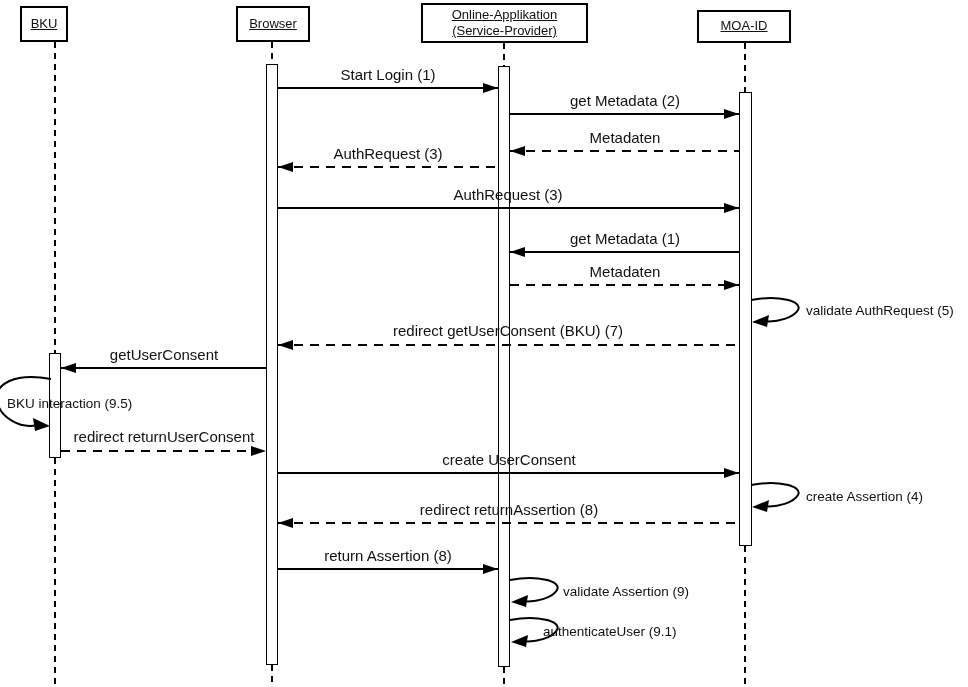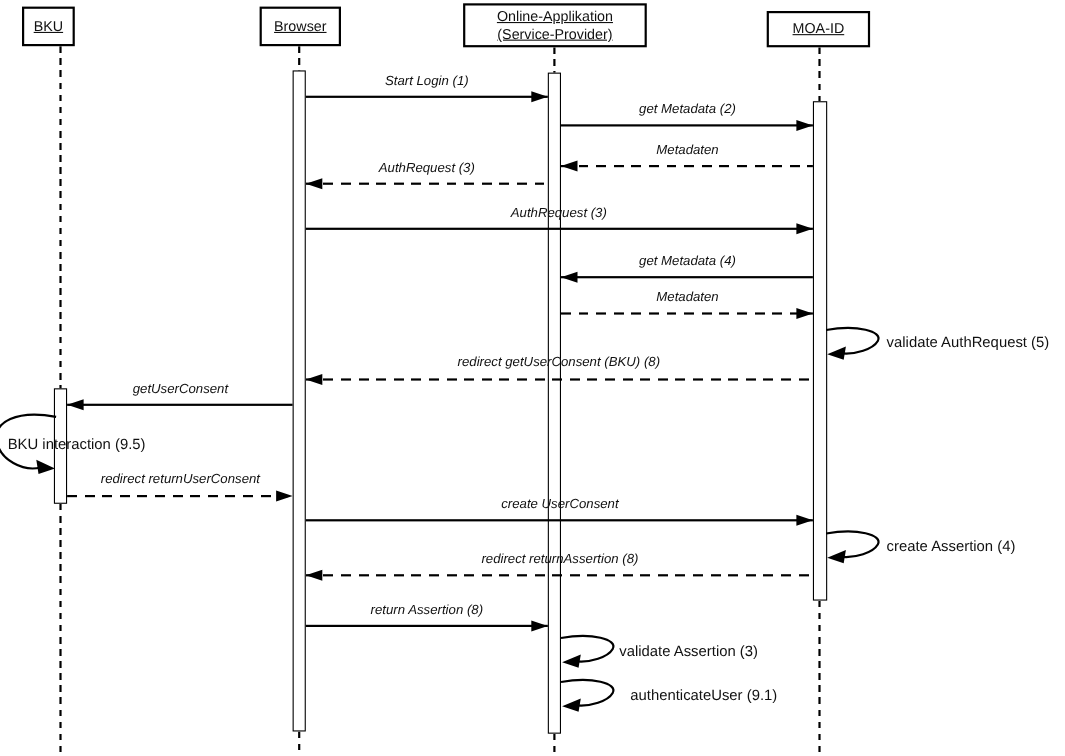--- a/index.html
+++ b/index.html
@@ -27,23 +27,22 @@
   
   .line{position:absolute;height:2px;z-index:3;}
   .solid{background:#000;}
   .dashed{background:repeating-linear-gradient(90deg,#000 0 9px,transparent 9px 16px);}
   
   .arr{position:absolute;width:0;height:0;z-index:4;}
   .arr.r{border-left:15px solid #000;border-top:5px solid transparent;border-bottom:5px solid transparent;}
   .arr.l{border-right:15px solid #000;border-top:5px solid transparent;border-bottom:5px solid transparent;}
   
   .mlabel{
-    position:absolute;white-space:nowrap;font-size:12px;z-index:6;
+    position:absolute;white-space:nowrap;font-size:15px;z-index:6;
     transform:translateX(-50%);
-    font-style:italic;
   }
   .llabel{
     position:absolute;white-space:nowrap;font-size:13.5px;z-index:6;
   }
   .loop{position:absolute;z-index:4;overflow:visible;}
 </style>
 </head>
 <body>
 
 <div class="stage">
@@ -88,35 +87,35 @@
   <div class="arr l" style="left:510px;top:146px"></div>
 
   <div class="mlabel" style="left:388px;top:145px">AuthRequest (3)</div>
   <div class="line dashed" style="left:278px;top:166px;width:220px"></div>
   <div class="arr l" style="left:278px;top:162px"></div>
 
   <div class="mlabel" style="left:508px;top:186px">AuthRequest (3)</div>
   <div class="line solid" style="left:278px;top:207px;width:461px"></div>
   <div class="arr r" style="left:724px;top:203px"></div>
 
-  <div class="mlabel" style="left:625px;top:230px">get Metadata (4)</div>
+  <div class="mlabel" style="left:625px;top:230px">get Metadata (1)</div>
   <div class="line solid" style="left:510px;top:251px;width:229px"></div>
   <div class="arr l" style="left:510px;top:247px"></div>
 
   <div class="mlabel" style="left:625px;top:263px">Metadaten</div>
   <div class="line dashed" style="left:510px;top:284px;width:229px"></div>
   <div class="arr r" style="left:724px;top:280px"></div>
 
   <svg class="loop" style="left:751px;top:296px" width="60" height="32" viewBox="0 0 60 32">
     <path d="M0,4 C28,-1 52,5 47,14 C43,21 27,27 12,25" fill="none" stroke="#000" stroke-width="2"></path>
     <polygon points="1,26 18,19 16,31" fill="#000"></polygon>
   </svg>
   <div class="llabel" style="left:806px;top:303px">validate AuthRequest (5)</div>
 
-  <div class="mlabel" style="left:508px;top:322px">redirect getUserConsent (BKU) (8)</div>
+  <div class="mlabel" style="left:508px;top:322px">redirect getUserConsent (BKU) (7)</div>
   <div class="line dashed" style="left:278px;top:344px;width:461px"></div>
   <div class="arr l" style="left:278px;top:340px"></div>
 
   <div class="mlabel" style="left:164px;top:346px">getUserConsent</div>
   <div class="line solid" style="left:61px;top:367px;width:205px"></div>
   <div class="arr l" style="left:61px;top:363px"></div>
 
   <svg class="loop" style="left:-7px;top:374px" width="58" height="57" viewBox="0 0 58 57">
     <path d="M58,5 C22,-2 1,10 4,27 C7,44 28,55 44,51" fill="none" stroke="#000" stroke-width="2"></path>
     <polygon points="57,52 40,44 42,57" fill="#000"></polygon>
@@ -142,21 +141,21 @@
   <div class="arr l" style="left:278px;top:518px"></div>
 
   <div class="mlabel" style="left:388px;top:547px">return Assertion (8)</div>
   <div class="line solid" style="left:278px;top:568px;width:220px"></div>
   <div class="arr r" style="left:483px;top:564px"></div>
 
   <svg class="loop" style="left:510px;top:576px" width="60" height="32" viewBox="0 0 60 32">
     <path d="M0,4 C28,-1 52,5 47,14 C43,21 27,27 12,25" fill="none" stroke="#000" stroke-width="2"></path>
     <polygon points="1,26 18,19 16,31" fill="#000"></polygon>
   </svg>
-  <div class="llabel" style="left:563px;top:584px">validate Assertion (3)</div>
+  <div class="llabel" style="left:563px;top:584px">validate Assertion (9)</div>
 
   <svg class="loop" style="left:510px;top:616px" width="60" height="32" viewBox="0 0 60 32">
     <path d="M0,4 C28,-1 52,5 47,14 C43,21 27,27 12,25" fill="none" stroke="#000" stroke-width="2"></path>
     <polygon points="1,26 18,19 16,31" fill="#000"></polygon>
   </svg>
-  <div class="llabel" style="left:573px;top:624px">authenticateUser (9.1)</div>
+  <div class="llabel" style="left:543px;top:624px">authenticateUser (9.1)</div>
 
 </div>
 
 </body></html>

